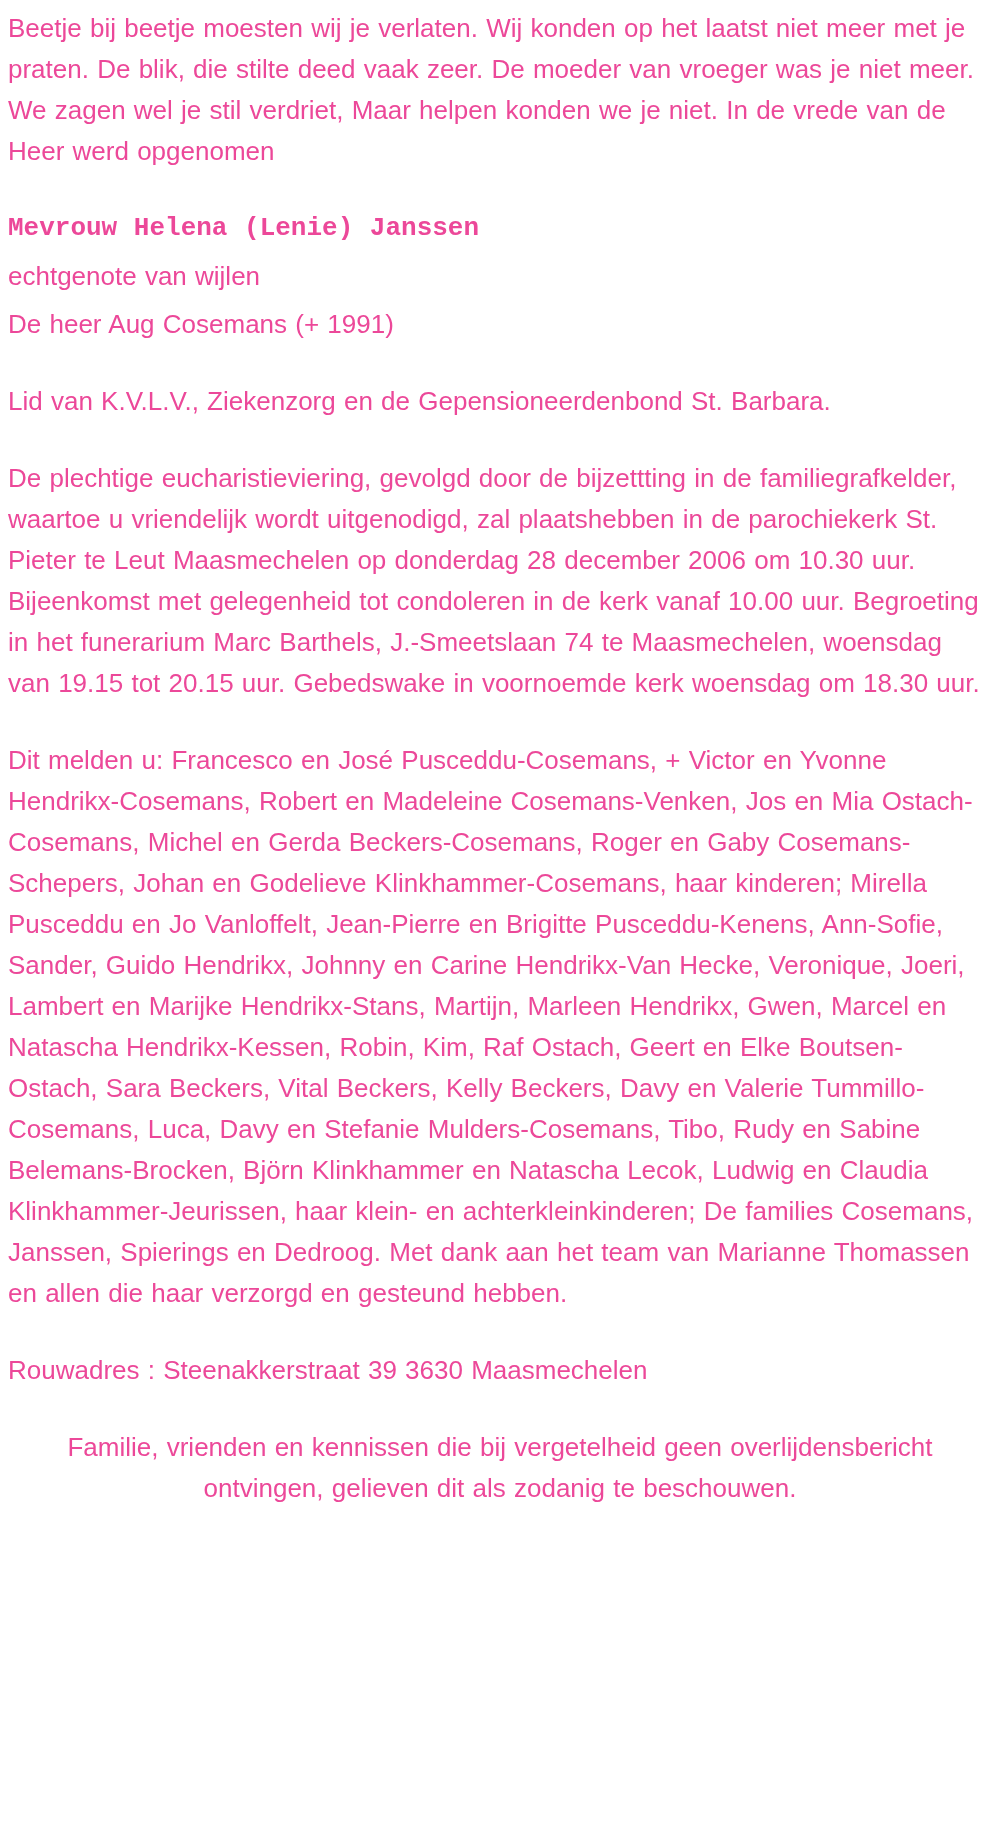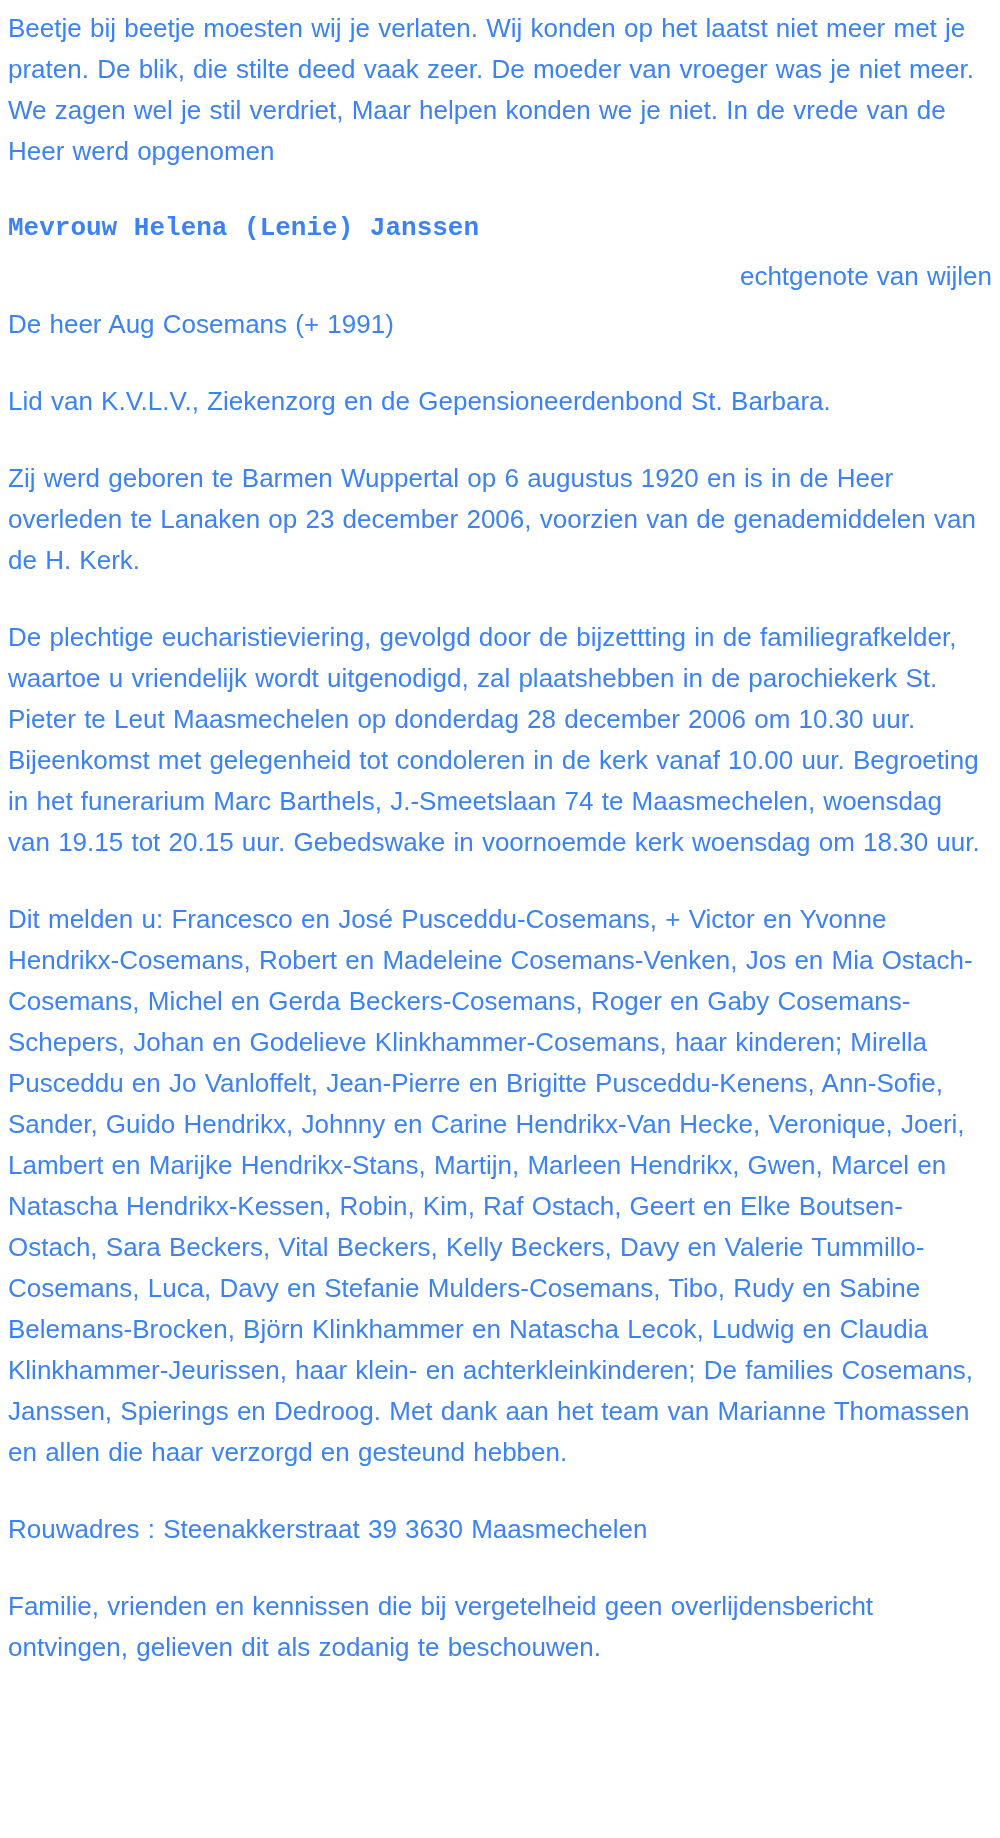--- a/index.html
+++ b/index.html
@@ -10,55 +10,54 @@
   }
   .page {
     width: 1000px;
     min-height: 1838px;
     box-sizing: border-box;
     padding: 8px 8px 0 8px;
     background: #ffffff;
     font-family: "Liberation Sans", "DejaVu Sans", sans-serif;
     font-size: 26px;
     line-height: 41px;
-    color: #3b82f6;
+    color: #ec4899;
     -webkit-font-smoothing: antialiased;
   }
   .page p {
     margin: 0 0 36px 0;
     word-spacing: 1px;
   }
   .page p.tight {
     margin-bottom: 7px;
-    text-align: right;
   }
   .page p.name {
     font-weight: 700;
     margin-bottom: 7px;
     font-family: Liberation Mono, monospace;
   }
   .page p.last {
     margin-bottom: 0;
+    text-align: center;
   }
 </style>
 </head>
 <body>
 
 <main class="page">
   <p>Beetje bij beetje moesten wij je verlaten. Wij konden op het laatst niet meer met je praten. De blik, die stilte deed vaak zeer. De moeder van vroeger was je niet meer. We zagen wel je stil verdriet, Maar helpen konden we je niet. In de vrede van de Heer werd opgenomen</p>
 
   <p class="name">Mevrouw Helena (Lenie) Janssen</p>
 
   <p class="tight">echtgenote van wijlen</p>
 
   <p>De heer Aug Cosemans (+ 1991)</p>
 
   <p>Lid van K.V.L.V., Ziekenzorg en de Gepensioneerdenbond St. Barbara.</p>
 
-  <p>Zij werd geboren te Barmen Wuppertal op 6 augustus 1920 en is in de Heer overleden te Lanaken op 23 december 2006, voorzien van de genademiddelen van de H. Kerk.</p>
 
   <p>De plechtige eucharistieviering, gevolgd door de bijzettting in de familiegrafkelder, waartoe u vriendelijk wordt uitgenodigd, zal plaatshebben in de parochiekerk St. Pieter te Leut Maasmechelen op donderdag 28 december 2006 om 10.30 uur. Bijeenkomst met gelegenheid tot condoleren in de kerk vanaf 10.00 uur. Begroeting in het funerarium Marc Barthels, J.-Smeetslaan 74 te Maasmechelen, woensdag van 19.15 tot 20.15 uur. Gebedswake in voornoemde kerk woensdag om 18.30 uur.</p>
 
   <p>Dit melden u: Francesco en José Pusceddu-Cosemans, + Victor en Yvonne Hendrikx-Cosemans, Robert en Madeleine Cosemans-Venken, Jos en Mia Ostach-Cosemans, Michel en Gerda Beckers-Cosemans, Roger en Gaby Cosemans-Schepers, Johan en Godelieve Klinkhammer-Cosemans, haar kinderen; Mirella Pusceddu en Jo Vanloffelt, Jean-Pierre en Brigitte Pusceddu-Kenens, Ann-Sofie, Sander, Guido Hendrikx, Johnny en Carine Hendrikx-Van Hecke, Veronique, Joeri, Lambert en Marijke Hendrikx-Stans, Martijn, Marleen Hendrikx, Gwen, Marcel en Natascha Hendrikx-Kessen, Robin, Kim, Raf Ostach, Geert en Elke Boutsen-Ostach, Sara Beckers, Vital Beckers, Kelly Beckers, Davy en Valerie Tummillo-Cosemans, Luca, Davy en Stefanie Mulders-Cosemans, Tibo, Rudy en Sabine Belemans-Brocken, Björn Klinkhammer en Natascha Lecok, Ludwig en Claudia Klinkhammer-Jeurissen, haar klein- en achterkleinkinderen; De families Cosemans, Janssen, Spierings en Dedroog. Met dank aan het team van Marianne Thomassen en allen die haar verzorgd en gesteund hebben.</p>
 
   <p>Rouwadres : Steenakkerstraat 39 3630 Maasmechelen</p>
 
   <p class="last">Familie, vrienden en kennissen die bij vergetelheid geen overlijdensbericht ontvingen, gelieven dit als zodanig te beschouwen.</p>
 </main>
 

